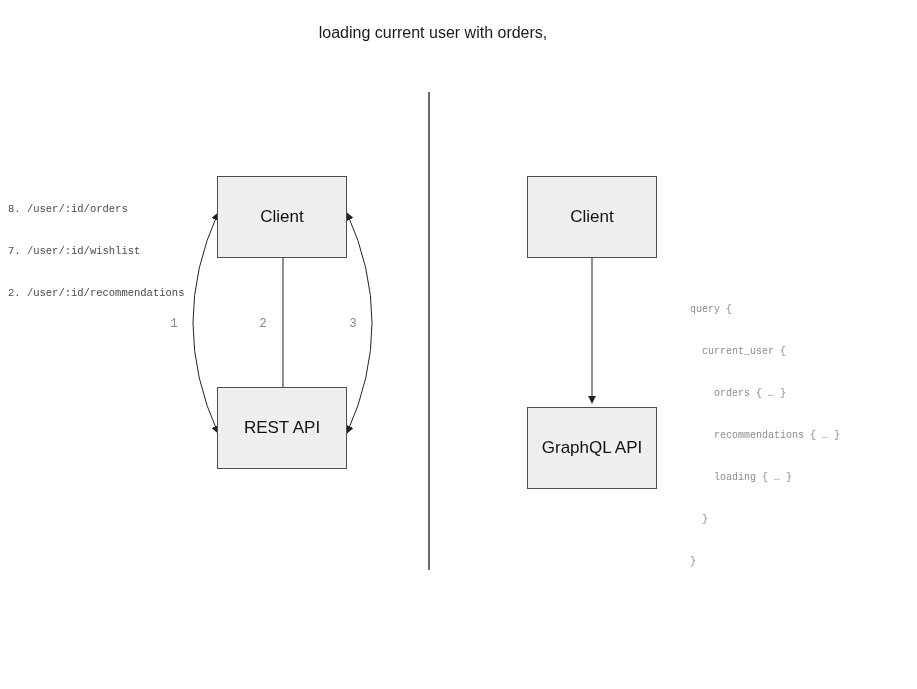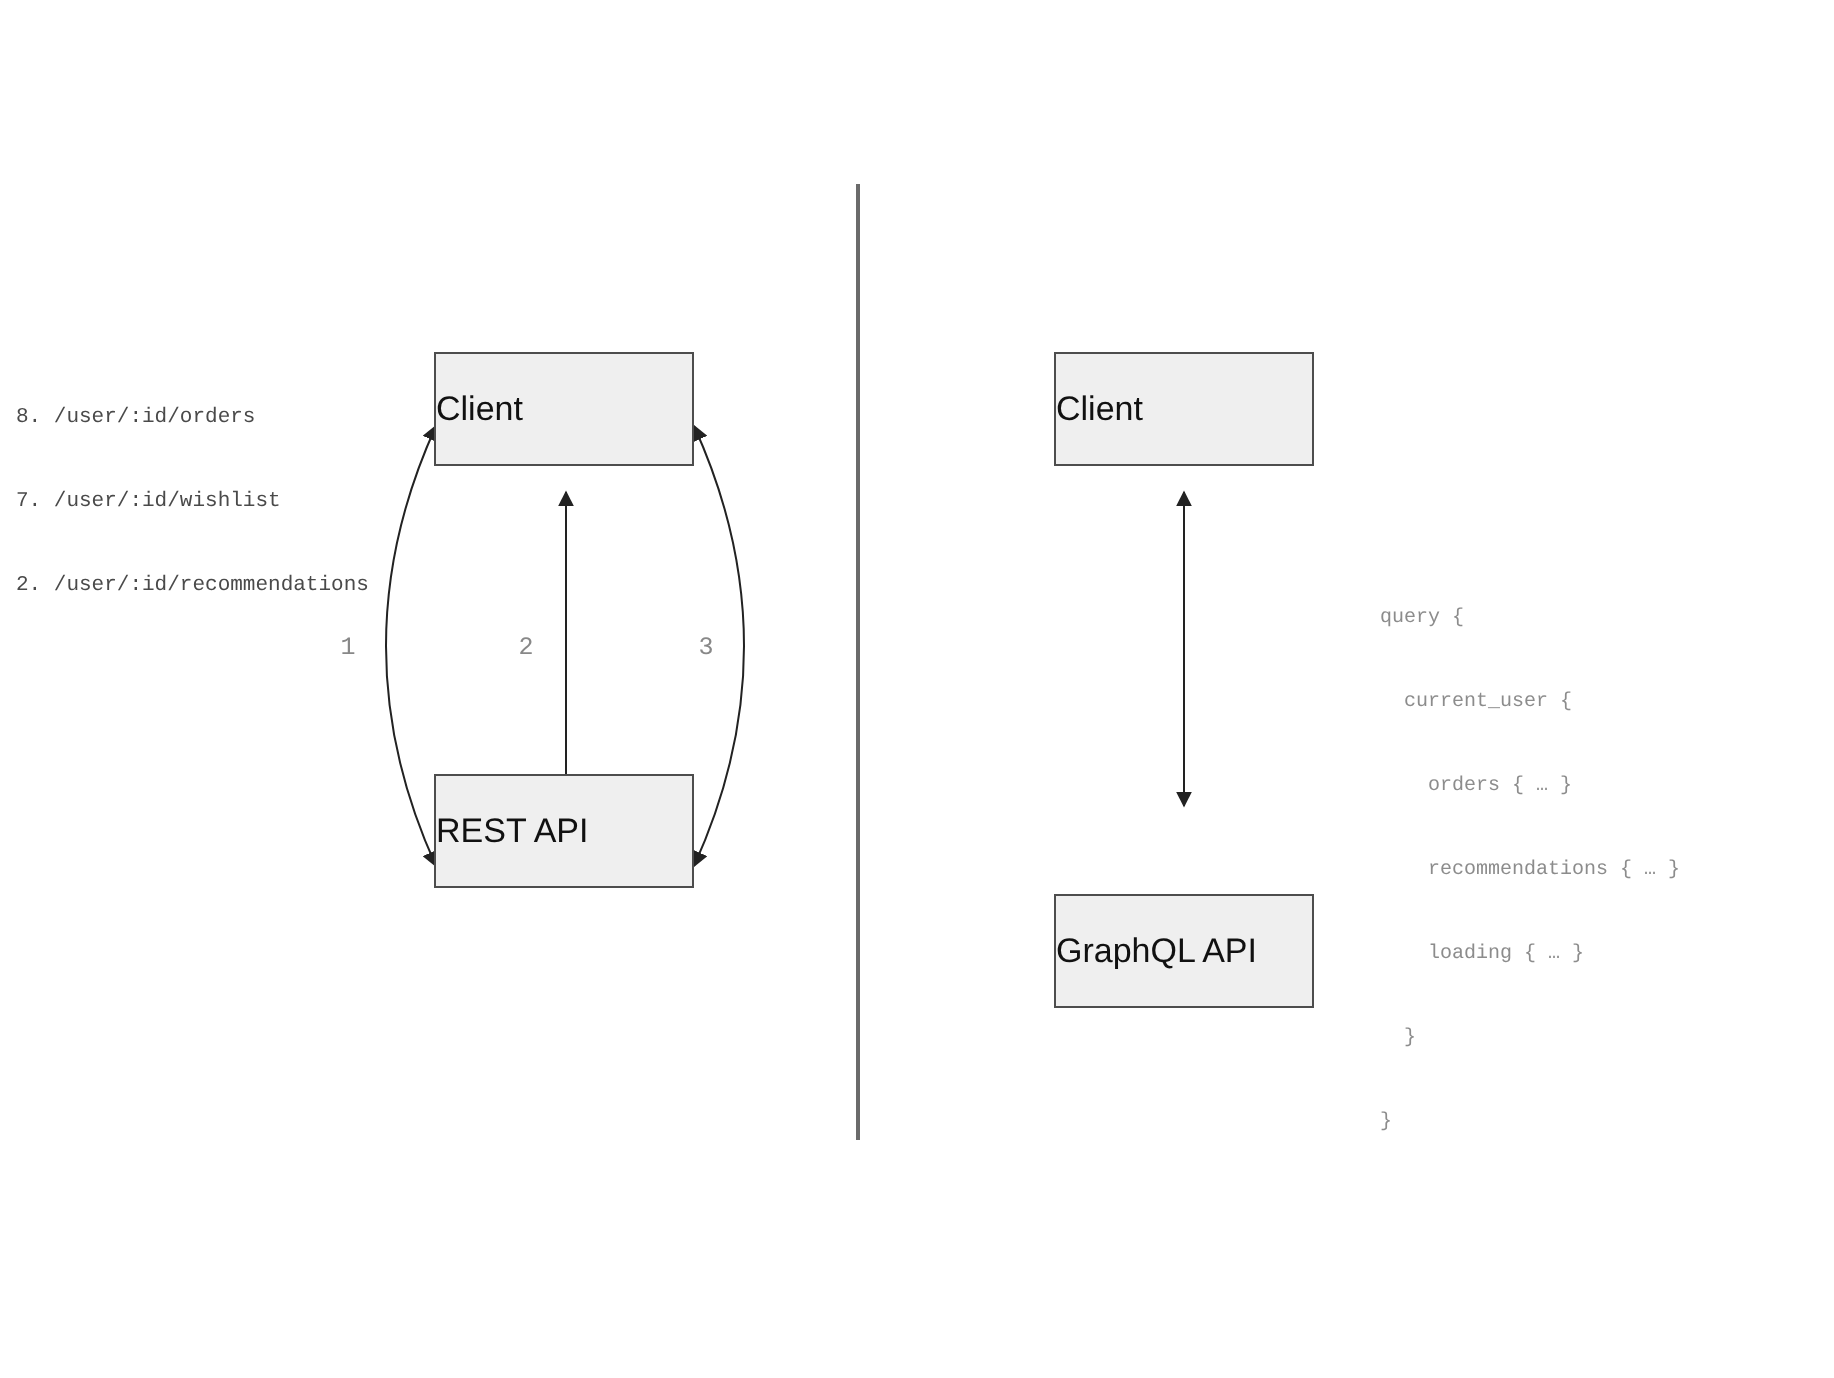--- a/index.html
+++ b/index.html
@@ -31,33 +31,33 @@
     background: #6b6b6b;
   }
   .arrow-layer {
     position: absolute;
     left: 0; top: 0;
     width: 917px; height: 689px;
   }
   .node {
     position: absolute;
     width: 130px;
-    height: 57px;
+    height: 82px;
     background: #efefef;
     border: 1.5px solid #4d4d4d;
     display: flex;
     align-items: center;
-    justify-content: flex-start;
+    justify-content: center;
     font-size: 17px;
     color: #111111;
   }
   .node-client-left  { left: 217px; top: 176px; }
   .node-rest-api     { left: 217px; top: 387px; }
   .node-client-right { left: 527px; top: 176px; }
-  .node-graphql-api  { left: 527px; top: 407px; margin-top: 40px; }
+  .node-graphql-api  { left: 527px; top: 407px; }
   .mono { font-family: "Liberation Mono", "DejaVu Sans Mono", monospace; }
   .endpoint-list {
     position: absolute;
     left: 8px;
     top: 174px;
     font-size: 10.5px;
     line-height: 14px;
     color: #4a4a4a;
     white-space: pre;
   }
@@ -79,20 +79,21 @@
   .arc-label-1 { left: 174px; top: 324px; }
   .arc-label-2 { left: 263px; top: 324px; }
   .arc-label-3 { left: 353px; top: 324px; }
 </style>
 </head>
 <body>
 
 <div class="canvas">
 
   <div class="title">
+    <div>loading current user with orders,</div>
   </div>
 
   <svg class="arrow-layer" viewBox="0 0 917 689" xmlns="http://www.w3.org/2000/svg" aria-hidden="true">
     <defs>
       <marker id="ah" viewBox="0 0 10 10" refX="9" refY="5" markerWidth="8" markerHeight="8" orient="auto-start-reverse">
         <path d="M 0 0 L 10 5 L 0 10 z" fill="#222222"></path>
       </marker>
     </defs>
     <path d="M 218 213 Q 168 323 218 433" fill="none" stroke="#222222" stroke-width="1" marker-start="url(#ah)" marker-end="url(#ah)"></path>
     <path d="M 283 246 L 283 403" fill="none" stroke="#222222" stroke-width="1" marker-start="url(#ah)" marker-end="url(#ah)"></path>

